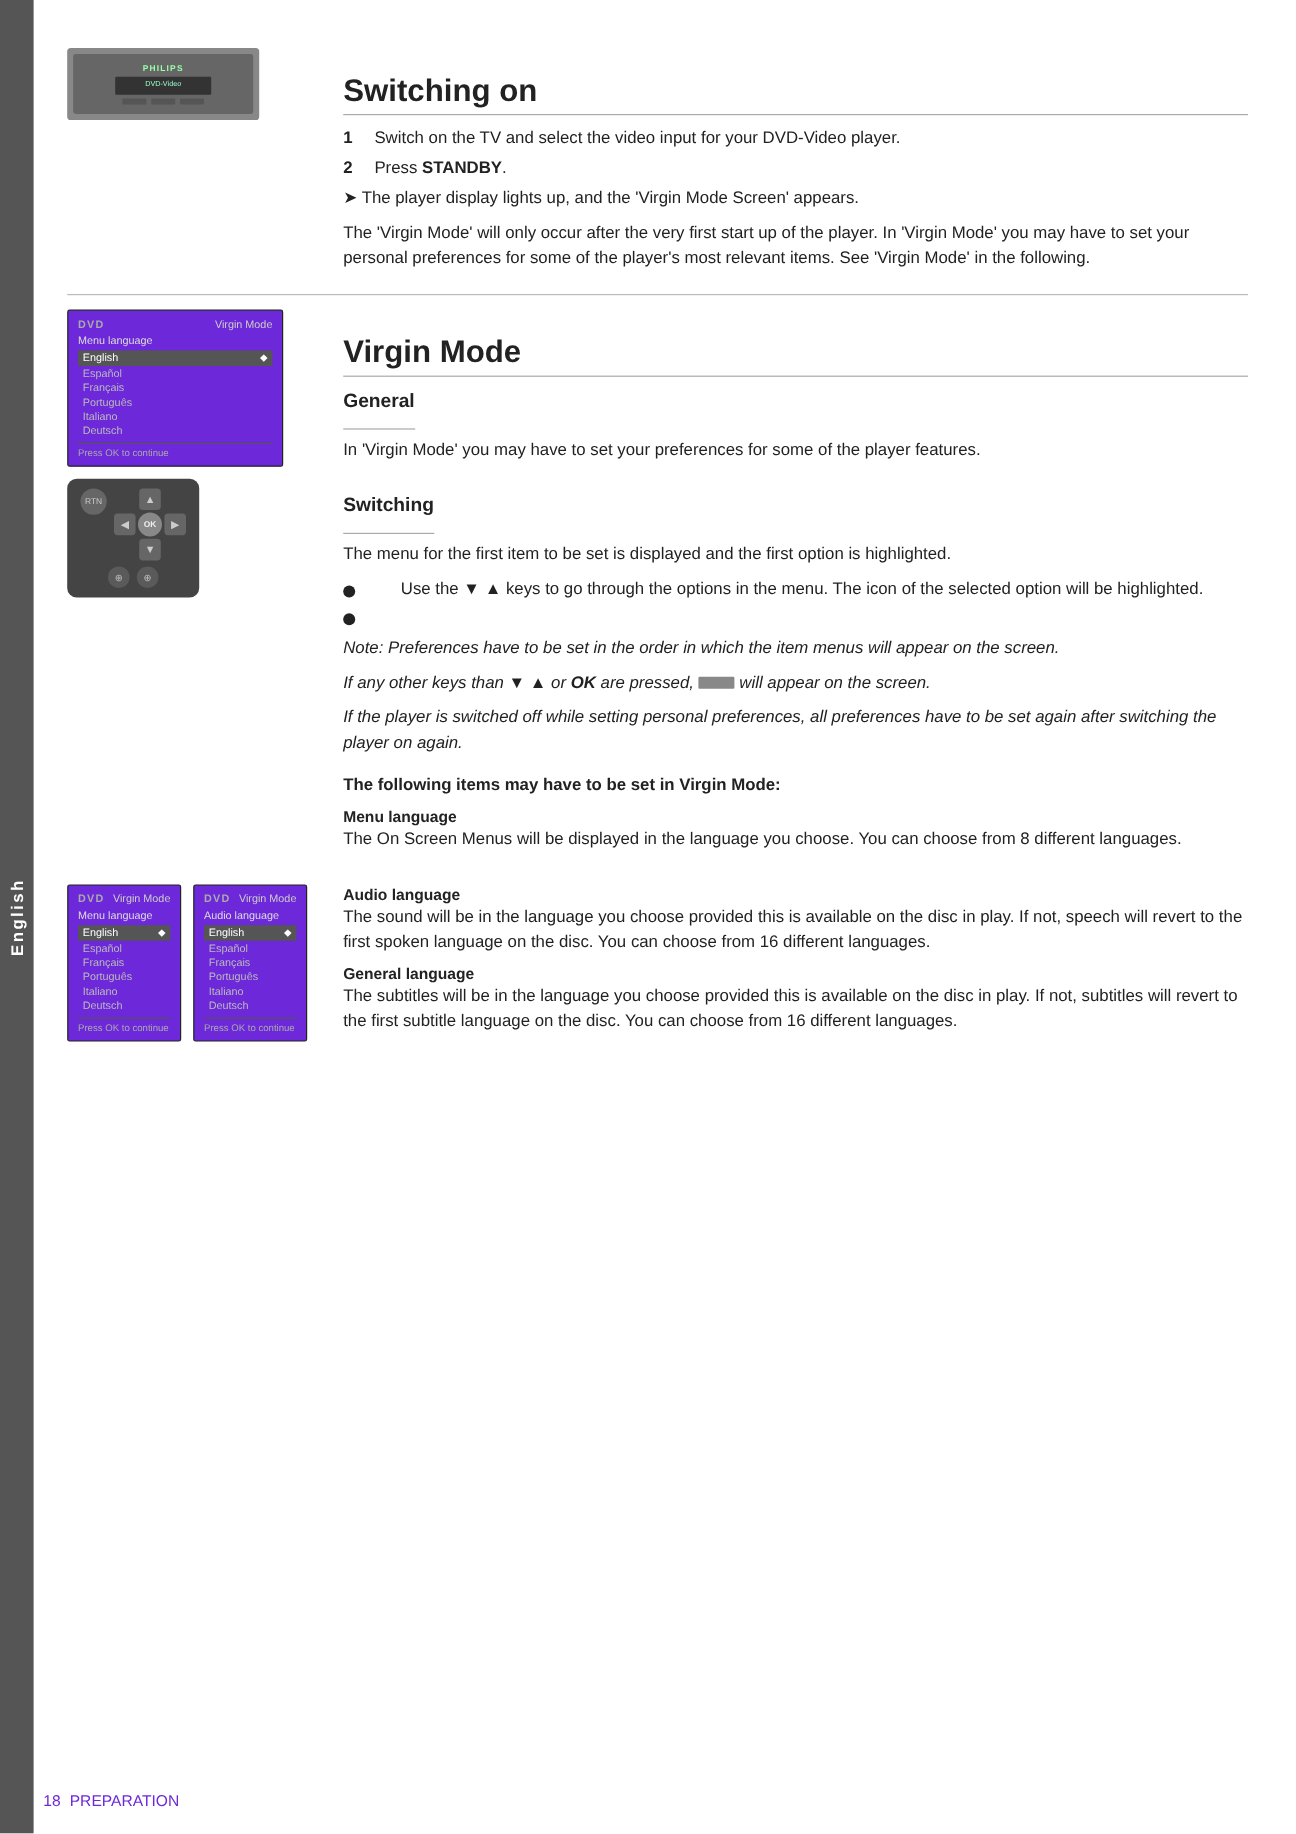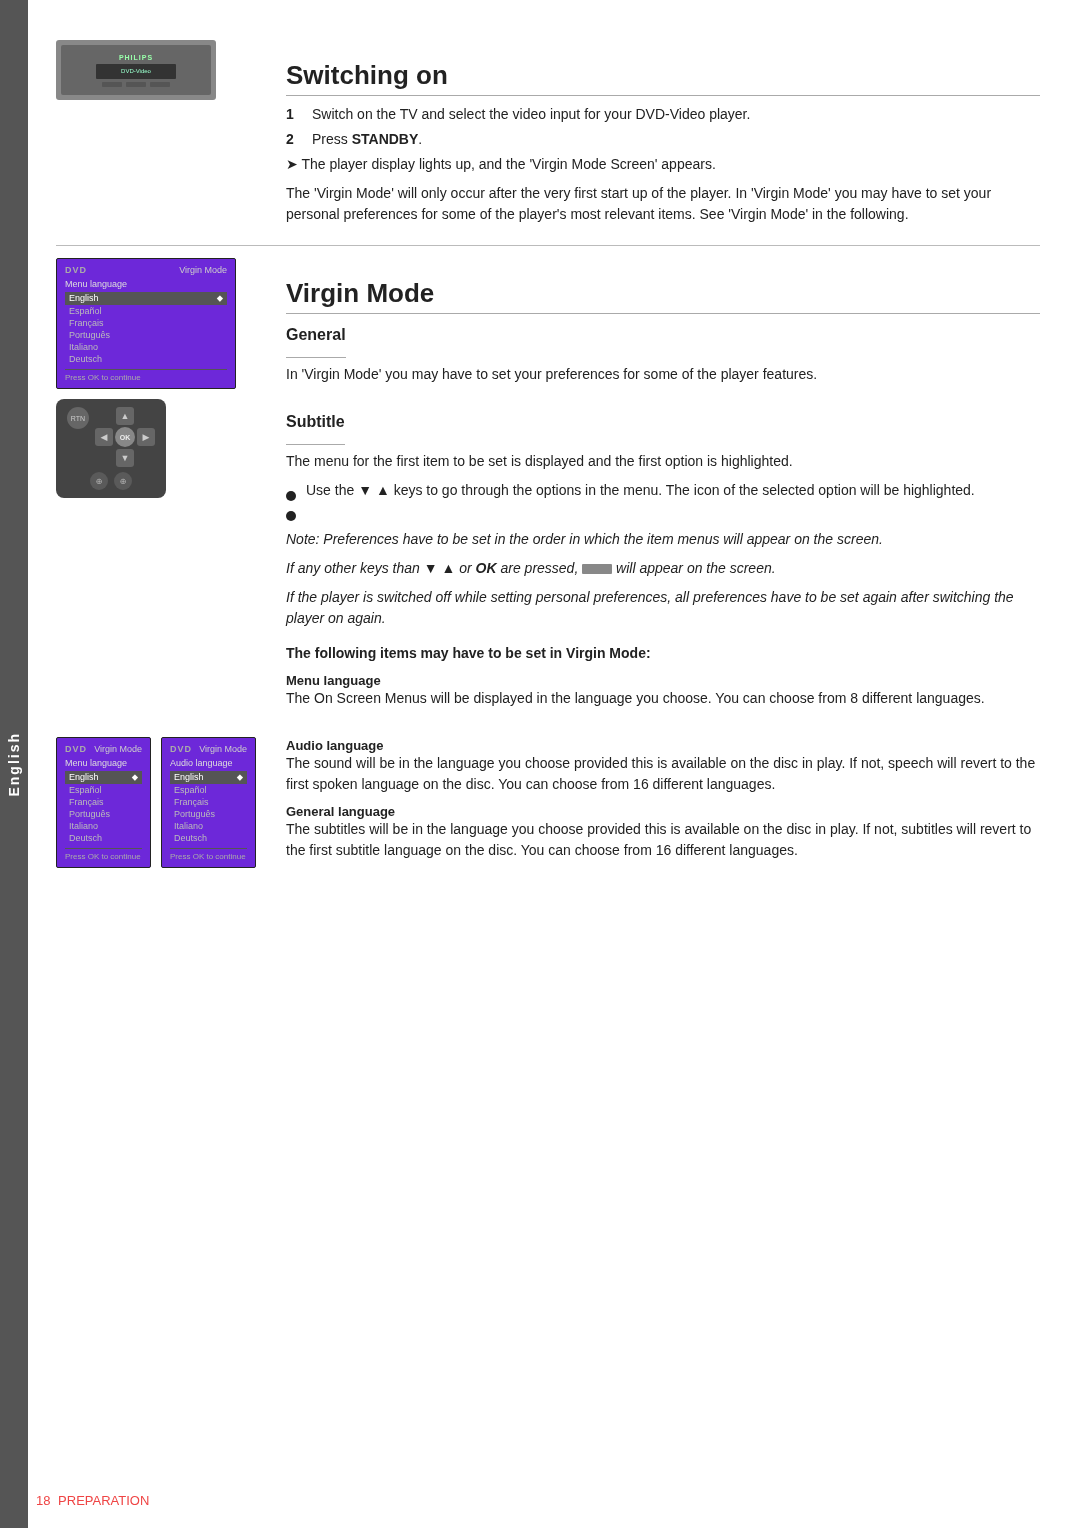--- a/index.html
+++ b/index.html
@@ -75,23 +75,24 @@
 
     
     p { margin-bottom: 8px; line-height: 1.5; }
     p.italic { font-style: italic; }
     strong { font-weight: bold; }
 
     
     .bullet-list { margin: 8px 0; }
     .bullet-item {
       display: flex;
-      align-items: flex-end;
+      align-items: center;
       margin-bottom: 6px;
       line-height: 1.5;
+      gap: 28px;
     }
     .bullet-dot {
       width: 10px;
       height: 10px;
       background: #222;
       border-radius: 50%;
       margin-top: 4px;
       margin-right: 10px;
       flex-shrink: 0;
     }
@@ -285,21 +286,21 @@
       margin-top: 10px;
       margin-bottom: 4px;
     }
 
     
     .page-footer {
       position: absolute;
       bottom: 20px;
       left: 36px;
       font-size: 13px;
-      color: #ef4444;
+      color: #6d28d9;
     }
 
     
     hr {
       border: none;
       border-top: 1px solid #bbb;
       margin: 12px 0;
     }
 
     
@@ -409,21 +410,21 @@
       </div>
     </div>
 
     <div class="col-right">
       <h1 class="section-title">Virgin Mode</h1>
 
       <span class="subsection-title">General</span>
       <p>In 'Virgin Mode' you may have to set your preferences for some of the player features.</p>
 
       <br>
-      <span class="subsection-title">Subtitle</span>
+      <span class="subsection-title">Switching</span>
       <p>The menu for the first item to be set is displayed and the first option is highlighted.</p>
 
       <div class="bullet-list">
         <div class="bullet-item">
           <div class="bullet-dot"></div>
           <span>Use the ▼ ▲ keys to go through the options in the menu. The icon of the selected option will be highlighted.</span>
         </div>
         <div class="bullet-item">
           <div class="bullet-dot"></div>
         </div>

